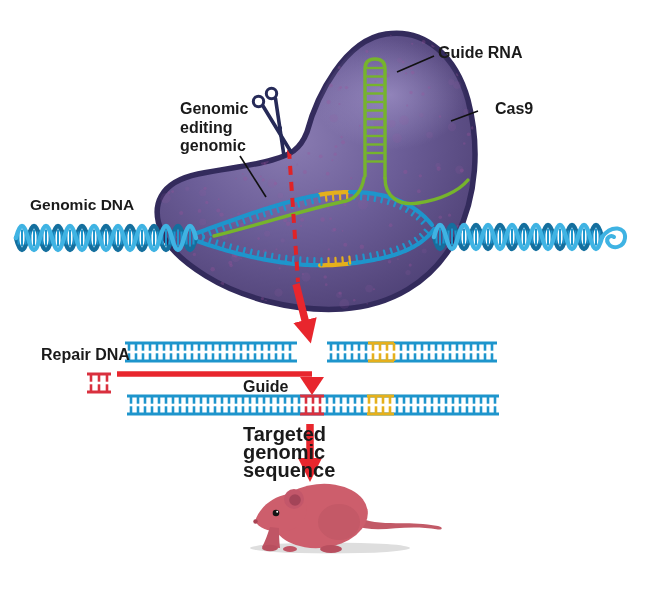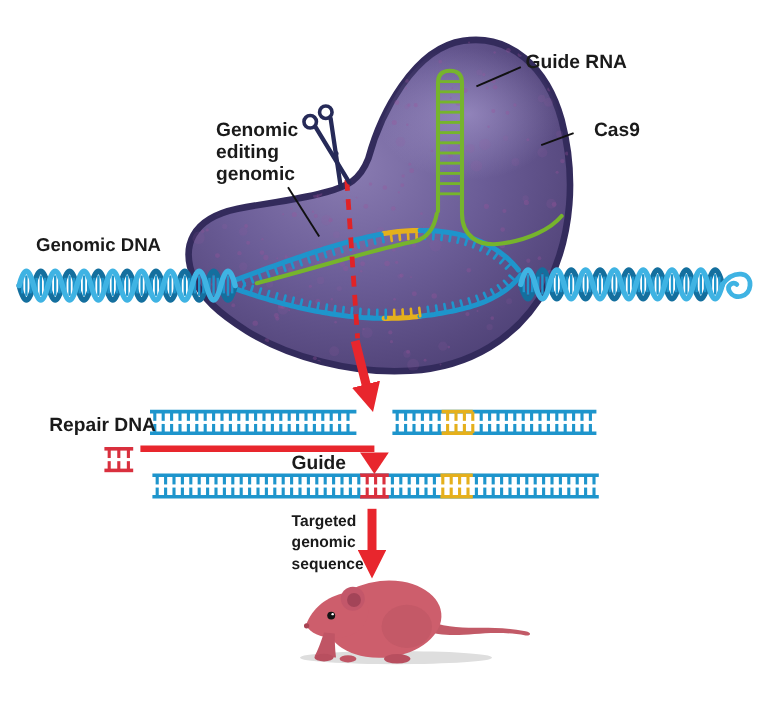--- a/index.html
+++ b/index.html
@@ -3,21 +3,21 @@
 <meta charset="utf-8">
 <style>
   html,body{margin:0;padding:0;background:#fff;}
   #stage{position:relative;width:650px;height:595px;background:#fff;overflow:hidden;
          font-family:"Liberation Sans",sans-serif;}
   #art{position:absolute;left:0;top:0;}
   .lbl{position:absolute;font-weight:700;color:#1a1a1a;white-space:nowrap;}
   .lbl .ln{display:block;}
   .f15{font-size:16px;line-height:18.5px;}
   .f155{font-size:15.5px;}
-  .f145{font-size:13px;line-height:18px;}
+  .f145{font-size:20px;line-height:18px;}
 </style>
 </head>
 <body>
 
 <div id="stage">
   <svg id="art" width="650" height="595" viewBox="0 0 650 595">
     <defs>
       <radialGradient id="gblob" cx="42%" cy="38%" r="78%">
         <stop offset="0%" stop-color="#8a7cb2"></stop>
         <stop offset="45%" stop-color="#6b5d97"></stop>

